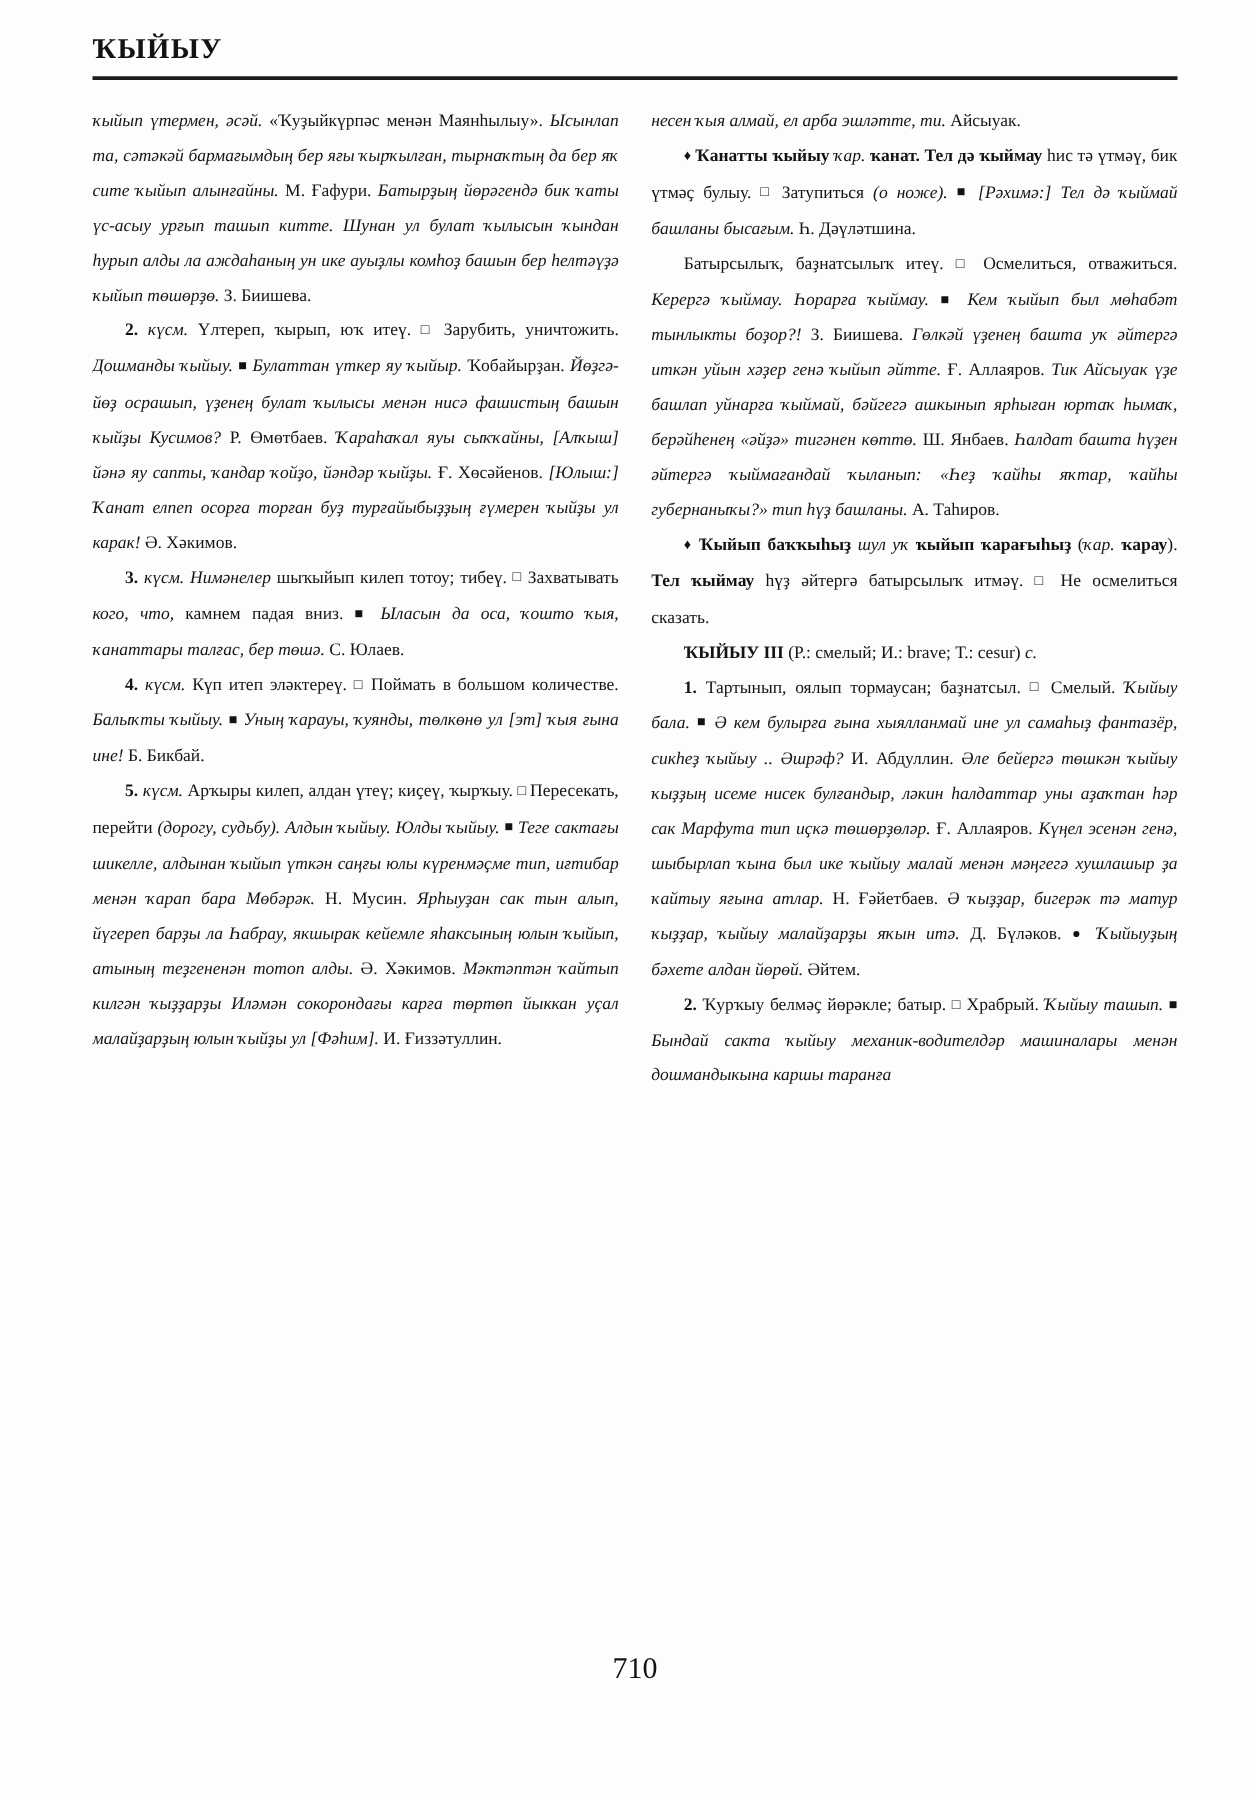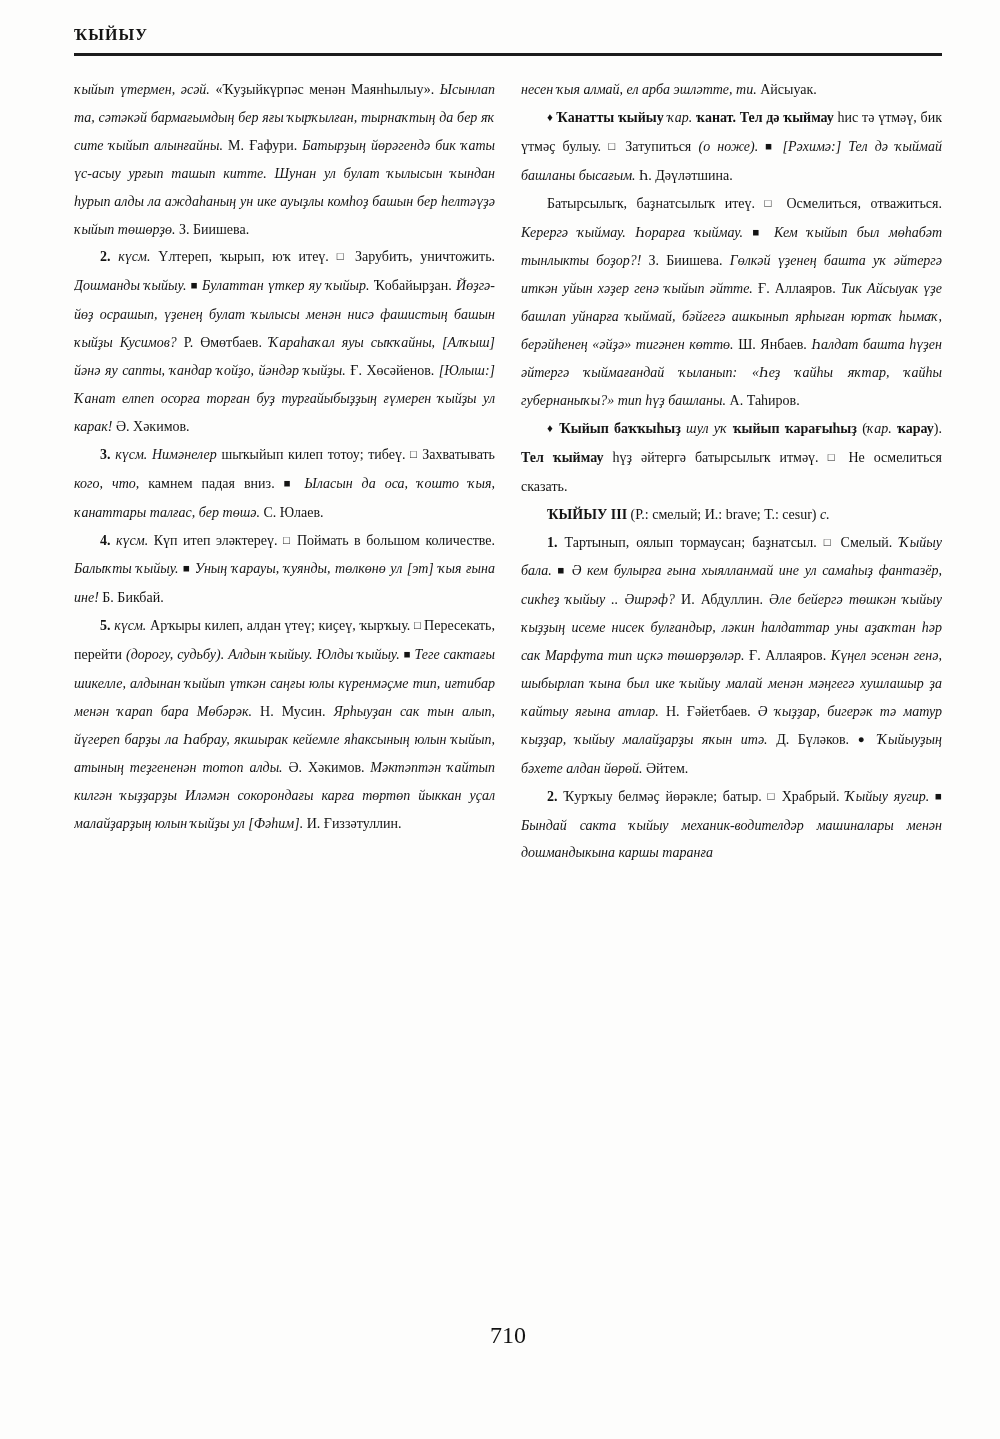--- a/index.html
+++ b/index.html
@@ -2,21 +2,21 @@
 <html><head>
 <meta charset="utf-8">
 <style>
   html,body{margin:0;padding:0;}
   body{
     width:1000px;height:1439px;background:#fdfdfc;
     font-family:"Liberation Serif", serif;color:#131313;
     -webkit-font-smoothing:antialiased;
   }
   .page{position:relative;width:1000px;height:1439px;box-sizing:border-box;padding:26px 58px 0 74px;overflow:hidden;}
-  .guide-word{font-size:16px;font-weight:bold;letter-spacing:1px;margin:0;}
+  .guide-word{font-size:23px;font-weight:bold;letter-spacing:1px;margin:0;}
   .header-rule{border:none;height:0;border-top:3.5px solid #1c1c1c;margin:9px 0 0 0;}
   .columns{display:flex;gap:26px;margin-top:20px;}
   .col{width:421px;height:1216px;overflow:hidden;font-size:14px;line-height:27.9px;text-align:justify;}
   .col p{margin:0;padding:0;}
   .col p.indent{text-indent:26px;}
   .seg-r{font-style:normal;font-weight:normal;}
   .seg-i{font-style:italic;}
   .seg-b{font-weight:bold;}
   .seg-icon{font-size:0.82em;font-style:normal;position:relative;top:-1px;}
   .footer{position:absolute;top:1322px;left:74px;width:868px;text-align:center;font-size:24px;}
@@ -38,18 +38,18 @@
         <p class="indent"><span class="seg-b">4. </span><span class="seg-i">күсм. </span><span class="seg-r">Күп итеп эләктереү. </span><span class="seg-r seg-icon">□ </span><span class="seg-r">Поймать в большом количестве. </span><span class="seg-i">Балыҡты ҡыйыу. </span><span class="seg-r seg-icon">■ </span><span class="seg-i">Уның ҡарауы, ҡуянды, төлкөнө ул [эт] ҡыя ғына ине! </span><span class="seg-r">Б. Бикбай.</span></p>
         <p class="indent"><span class="seg-b">5. </span><span class="seg-i">күсм. </span><span class="seg-r">Арҡыры килеп, алдан үтеү; киҫеү, ҡырҡыу. </span><span class="seg-r seg-icon">□ </span><span class="seg-r">Пересекать, перейти </span><span class="seg-i">(дорогу, судьбу). Алдын ҡыйыу. Юлды ҡыйыу. </span><span class="seg-r seg-icon">■ </span><span class="seg-i">Теге сактағы шикелле, алдынан ҡыйып үткән саңғы юлы күренмәҫме тип, иғтибар менән ҡарап бара Мөбәрәк. </span><span class="seg-r">Н. Мусин. </span><span class="seg-i">Ярһыуҙан сак тын алып, йүгереп барҙы ла Һабрау, якшырак кейемле яһаксының юлын ҡыйып, атының теҙгененән тотоп алды. </span><span class="seg-r">Ә. Хәкимов. </span><span class="seg-i">Мәктәптән ҡайтып килгән ҡыҙҙарҙы Иләмән сокорондағы карға төртөп йыккан уҫал малайҙарҙың юлын ҡыйҙы ул [Фәһим]. </span><span class="seg-r">И. Ғиззәтуллин.</span></p>
       </div>
     <div class="col">
         <p><span class="seg-i">несен ҡыя алмай, ел арба эшләтте, ти. </span><span class="seg-r">Айсыуак.</span></p>
         <p class="indent"><span class="seg-r seg-icon">♦ </span><span class="seg-b">Ҡанатты ҡыйыу </span><span class="seg-i">ҡар. </span><span class="seg-b">ҡанат. Тел дә ҡыймау </span><span class="seg-r">һис тә үтмәү, бик үтмәҫ булыу. </span><span class="seg-r seg-icon">□ </span><span class="seg-r">Затупиться </span><span class="seg-i">(о ноже). </span><span class="seg-r seg-icon">■ </span><span class="seg-i">[Рәхимә:] Тел дә ҡыймай башланы бысағым. </span><span class="seg-r">Һ. Дәүләтшина.</span></p>
         <p class="indent"><span class="seg-r">Батырсылыҡ, баҙнатсылыҡ итеү. </span><span class="seg-r seg-icon">□ </span><span class="seg-r">Осмелиться, отважиться. </span><span class="seg-i">Керергә ҡыймау. Һорарға ҡыймау. </span><span class="seg-r seg-icon">■ </span><span class="seg-i">Кем ҡыйып был мөһабәт тынлыкты боҙор?! </span><span class="seg-r">З. Биишева. </span><span class="seg-i">Гөлкәй үҙенең башта уҡ әйтергә иткән уйын хәҙер генә ҡыйып әйтте. </span><span class="seg-r">Ғ. Аллаяров. </span><span class="seg-i">Тик Айсыуак үҙе башлап уйнарға ҡыймай, бәйгегә ашкынып ярһыған юртаҡ һымаҡ, берәйһенең «әйҙә» тигәнен көттө. </span><span class="seg-r">Ш. Янбаев. </span><span class="seg-i">Һалдат башта һүҙен әйтергә ҡыймағандай ҡыланып: «Һеҙ ҡайһы яҡтар, ҡайһы губернаныҡы?» тип һүҙ башланы. </span><span class="seg-r">А. Таһиров.</span></p>
         <p class="indent"><span class="seg-r seg-icon">♦ </span><span class="seg-b">Ҡыйып баҡҡыһыҙ </span><span class="seg-i">шул уҡ </span><span class="seg-b">ҡыйып ҡарағыһыҙ </span><span class="seg-r">(</span><span class="seg-i">ҡар. </span><span class="seg-b">ҡарау</span><span class="seg-r">). </span><span class="seg-b">Тел ҡыймау </span><span class="seg-r">һүҙ әйтергә батырсылыҡ итмәү. </span><span class="seg-r seg-icon">□ </span><span class="seg-r">Не осмелиться сказать.</span></p>
         <p class="indent"><span class="seg-b">ҠЫЙЫУ III </span><span class="seg-r">(Р.: смелый; И.: brave; Т.: cesur) </span><span class="seg-i">с.</span></p>
         <p class="indent"><span class="seg-b">1. </span><span class="seg-r">Тартынып, оялып тормаусан; баҙнатсыл. </span><span class="seg-r seg-icon">□ </span><span class="seg-r">Смелый. </span><span class="seg-i">Ҡыйыу бала. </span><span class="seg-r seg-icon">■ </span><span class="seg-i">Ә кем булырға ғына хыялланмай ине ул самаһыҙ фантазёр, сикһеҙ ҡыйыу .. Әшрәф? </span><span class="seg-r">И. Абдуллин. </span><span class="seg-i">Әле бейергә төшкән ҡыйыу ҡыҙҙың исеме нисек булғандыр, ләкин һалдаттар уны аҙаҡтан һәр сак Марфута тип иҫкә төшөрҙөләр. </span><span class="seg-r">Ғ. Аллаяров. </span><span class="seg-i">Күңел эсенән генә, шыбырлап ҡына был ике ҡыйыу малай менән мәңгегә хушлашыр ҙа ҡайтыу яғына атлар. </span><span class="seg-r">Н. Ғәйетбаев. </span><span class="seg-i">Ә ҡыҙҙар, бигерәк тә матур ҡыҙҙар, ҡыйыу малайҙарҙы яҡын итә. </span><span class="seg-r">Д. Бүләков. </span><span class="seg-r seg-icon">● </span><span class="seg-i">Ҡыйыуҙың бәхете алдан йөрөй. </span><span class="seg-r">Әйтем.</span></p>
-        <p class="indent"><span class="seg-b">2. </span><span class="seg-r">Ҡурҡыу белмәҫ йөрәкле; батыр. </span><span class="seg-r seg-icon">□ </span><span class="seg-r">Храбрый. </span><span class="seg-i">Ҡыйыу яугир. </span><span class="seg-r seg-icon">■ </span><span class="seg-i">Бындай сакта ҡыйыу механик-водителдәр машиналары менән дошмандыкына каршы таранға</span></p>
+        <p class="indent"><span class="seg-b">2. </span><span class="seg-r">Ҡурҡыу белмәҫ йөрәкле; батыр. </span><span class="seg-r seg-icon">□ </span><span class="seg-r">Храбрый. </span><span class="seg-i">Ҡыйыу ташып. </span><span class="seg-r seg-icon">■ </span><span class="seg-i">Бындай сакта ҡыйыу механик-водителдәр машиналары менән дошмандыкына каршы таранға</span></p>
       </div>
   </div>
 
   <div class="footer">710</div>
 </div>
 
 </body></html>

